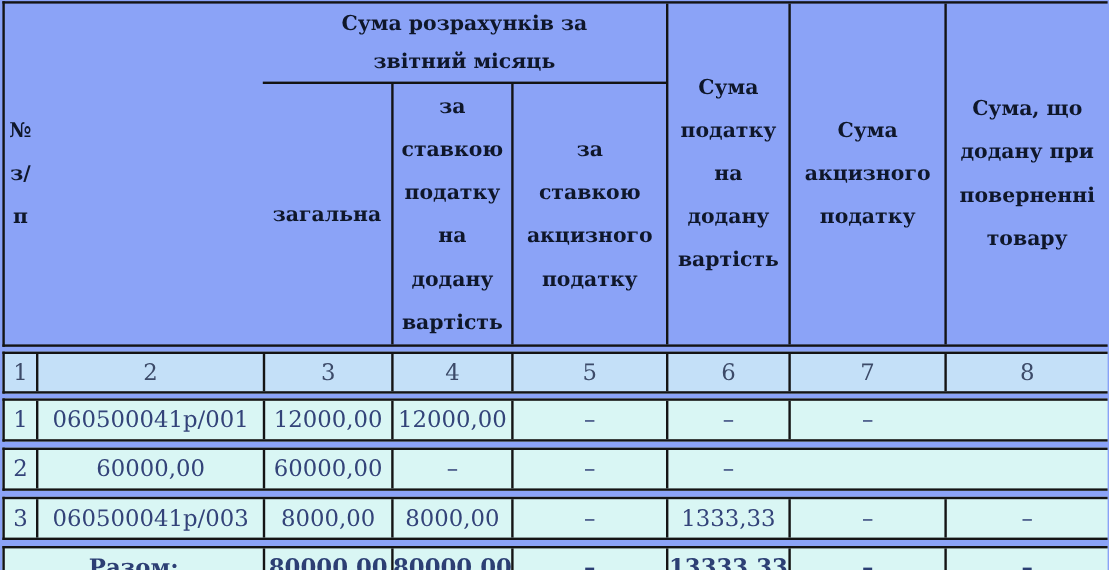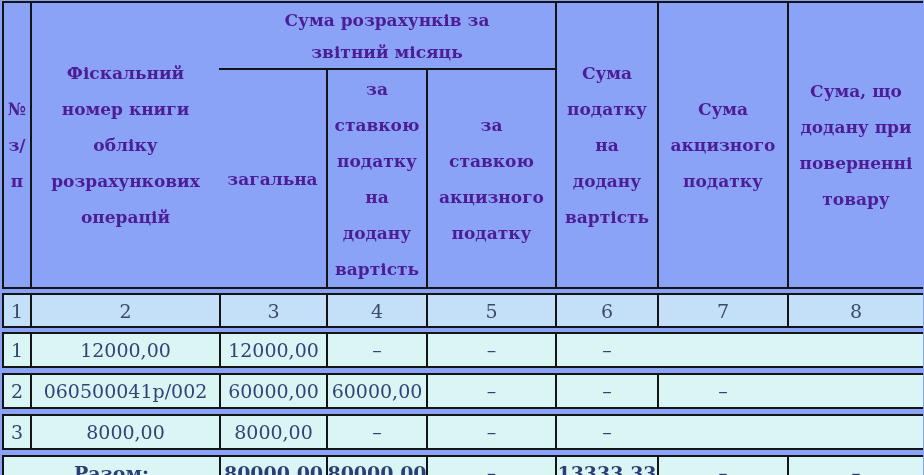--- a/index.html
+++ b/index.html
@@ -32,21 +32,21 @@
     text-align: center;
     overflow: hidden;
     padding: 0 2px;
   }
   .row > .c:first-child { border-left: none; }
   
   .hd {
     font-weight: bold;
     font-size: 17px;
     line-height: 36px;
-    color: #4c1d95;
+    color: #0f172a;
     white-space: pre-line;
     overflow-wrap: anywhere;
   }
   
   .group {
     grid-column: 3 / span 3;
     display: flex;
     flex-direction: column;
     padding: 0;
     align-items: stretch;
@@ -79,25 +79,20 @@
 </style>
 </head>
 <body>
 
 <div class="table-wrap">
 
   <div class="row row-header">
     <div class="c hd">№
 з/
 п</div>
-    <div class="c hd">Фіскальний
-номер книги
-обліку
-розрахункових
-операцій</div>
     <div class="group">
       <div class="group-title hd">Сума розрахунків за
 звітний місяць</div>
       <div class="group-sub">
         <div class="c hd">загальна</div>
         <div class="c hd">за
 ставкою
 податку
 на
 додану
@@ -128,42 +123,44 @@
     <div class="c idx">3</div>
     <div class="c idx">4</div>
     <div class="c idx">5</div>
     <div class="c idx">6</div>
     <div class="c idx">7</div>
     <div class="c idx">8</div>
   </div>
 
   <div class="row row-data">
     <div class="c val">1</div>
+    <div class="c val">060500041р/001</div>
     <div class="c val">12000,00</div>
     <div class="c val">12000,00</div>
     <div class="c val">–</div>
     <div class="c val">–</div>
     <div class="c val">–</div>
   </div>
 
   <div class="row row-data">
     <div class="c val">2</div>
-    <div class="c val">060500041р/002</div>
     <div class="c val">60000,00</div>
     <div class="c val">60000,00</div>
     <div class="c val">–</div>
     <div class="c val">–</div>
     <div class="c val">–</div>
   </div>
 
   <div class="row row-data">
     <div class="c val">3</div>
+    <div class="c val">060500041р/003</div>
     <div class="c val">8000,00</div>
     <div class="c val">8000,00</div>
     <div class="c val">–</div>
+    <div class="c val">1333,33</div>
     <div class="c val">–</div>
     <div class="c val">–</div>
   </div>
 
   <div class="row row-total">
     <div class="c total-label span2">Разом:</div>
     <div class="c val">80000,00</div>
     <div class="c val">80000,00</div>
     <div class="c val">–</div>
     <div class="c val">13333,33</div>

